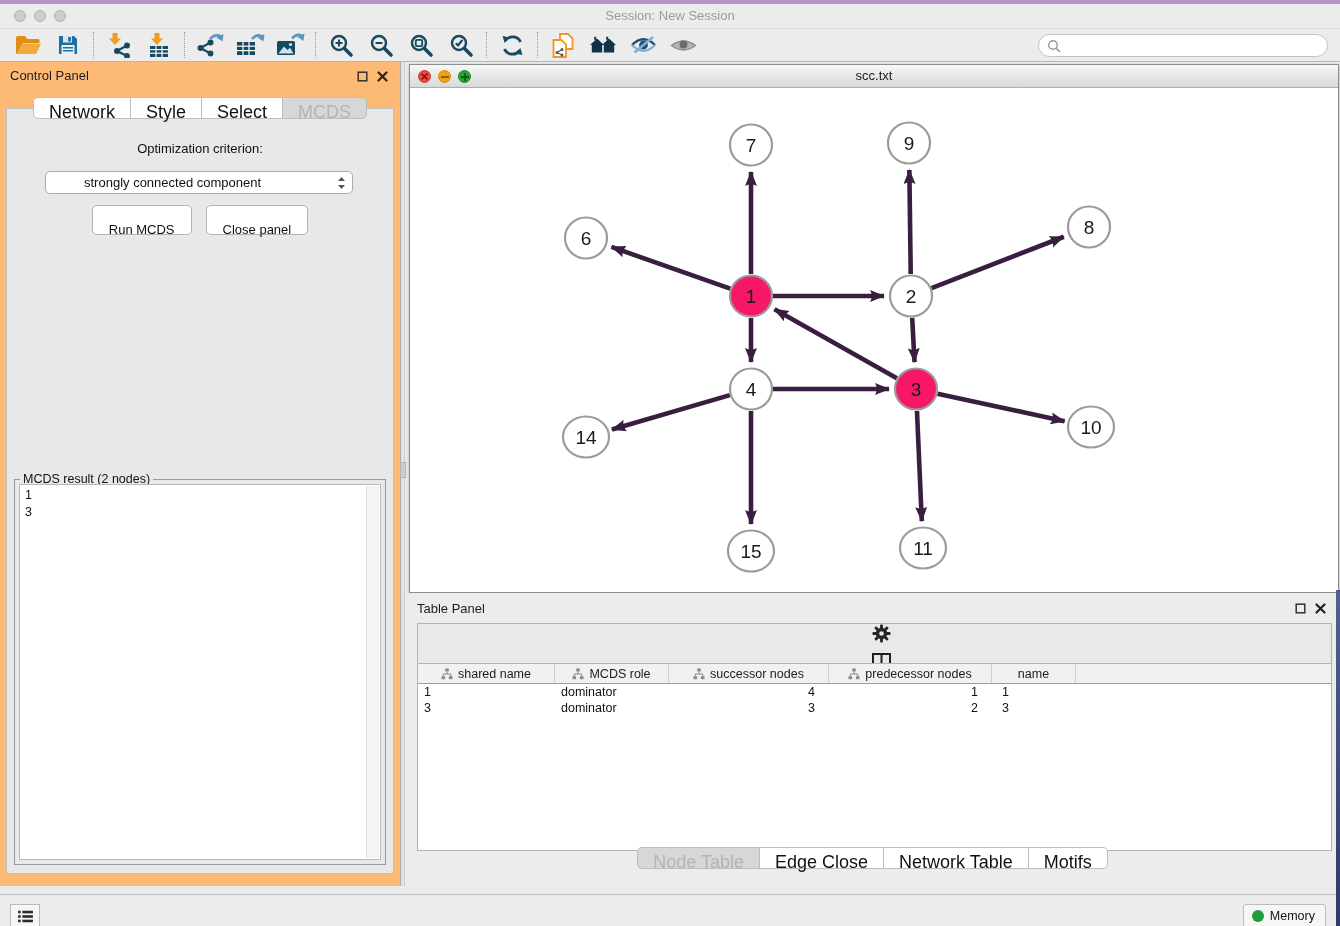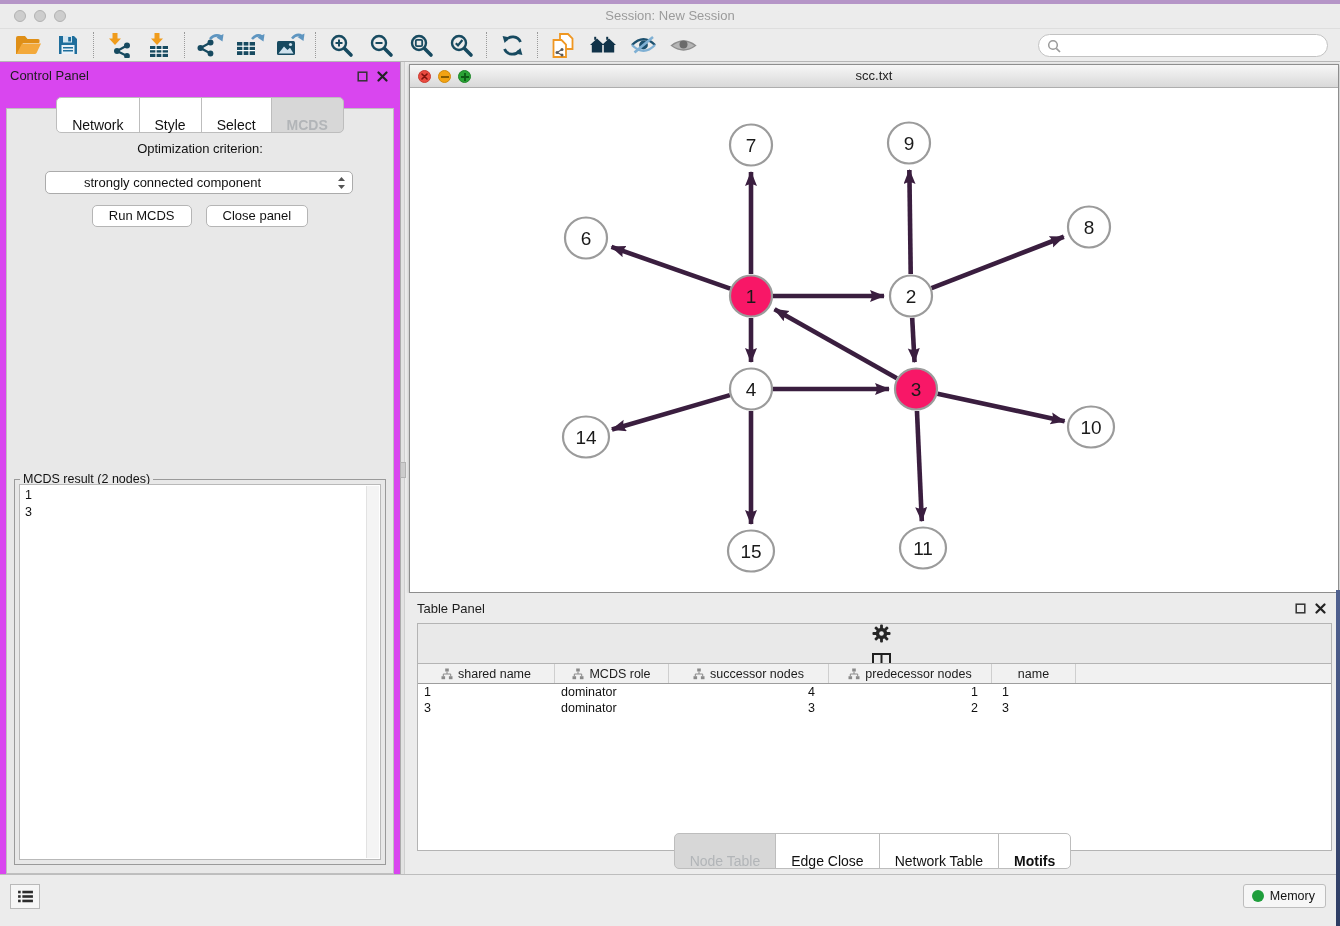--- a/index.html
+++ b/index.html
@@ -20,39 +20,39 @@
     border-top:1px solid #dedede; border-bottom:1px solid #b6b6b6;
     display:flex; align-items:center; padding-left:8px;
   }
   .tbtn { width:40px; height:30px; display:flex; align-items:center; justify-content:center; }
   .tsep { border-left:1px dotted #9a9a9a; height:26px; margin:0 5px; }
   .search-wrap { position:absolute; right:12px; top:5px; width:290px; height:23px;
     background:#fff; border:1px solid #c2c2c2; border-radius:12px; display:flex; align-items:center; padding-left:8px; }
   .search-wrap input { border:none; outline:none; flex:1; height:19px; font-size:12px; background:transparent; }
 
   
-  .control-panel { position:absolute; left:0; top:62px; width:400px; bottom:40px; background:#d946ef; }
+  .control-panel { position:absolute; left:0; top:62px; width:400px; bottom:40px; background:#fdba74; }
   .panel-head { position:absolute; top:6px; left:10px; right:10px; height:20px; font-size:13px; color:#1d1d1d; }
   .panel-head .pico { position:absolute; top:2px; }
   .cp-tabs { position:absolute; top:35px; left:0; width:100%; display:flex; justify-content:center; z-index:2; }
   .tabset { display:inline-flex; }
-  .tab { height:22px; line-height:20px; padding:17px 15px; font-size:14px; background:#fff;
+  .tab { height:22px; line-height:20px; padding:4px 15px; font-size:18px; background:#fff;
          border:1px solid #bdbdbd; margin-left:-1px; color:#111; }
   .tab:first-child { border-radius:5px 0 0 5px; margin-left:0; }
-  .tab:last-child { border-radius:0 5px 5px 0;font-weight:bold; }
+  .tab:last-child { border-radius:0 5px 5px 0; }
   .tab.sel { background:#d7d7d7; color:#b2b5b8; }
   .cp-content { position:absolute; top:46px; left:6px; right:6px; bottom:12px;
     border:1px solid #bfbfbf; background:#e8e8e8; }
   .opt-label { margin-top:32px; text-align:center; font-size:13px; color:#111; }
   .dropdown { position:absolute; left:38px; right:40px; top:62px; height:23px; background:#fff;
     border:1px solid #ababab; border-radius:5px; display:flex; align-items:center;
     padding:0 6px 0 10px; font-size:13px; color:#111; }
   .dropdown .dd-text { flex:1;margin-left:28px; }
   .btn-row { position:absolute; top:96px; left:0; width:100%; display:flex; justify-content:center; gap:14px; }
-  .mac-btn { height:22px; padding:0 16px; background:#fff; border:1px solid #b5b5b5; border-radius:5px;
+  .mac-btn { height:22px; padding:14px 16px; background:#fff; border:1px solid #b5b5b5; border-radius:5px;
     font-size:13px; color:#111; line-height:20px; }
   .result-box { position:absolute; left:7px; right:7px; top:370px; bottom:8px;
     border:1px solid #9a9a9a; background:#e8e8e8; }
   .result-legend { position:absolute; top:-8px; left:5px; background:#e8e8e8; padding:0 3px;
     font-size:12.5px; color:#111; }
   .result-text { position:absolute; inset:4px; background:#fff; border:1px solid #b9b9b9;
     font-size:12.5px; line-height:17px; padding:2px 5px; color:#111; }
   .result-scroll { position:absolute; top:1px; bottom:1px; right:1px; width:13px; background:#f4f4f4; border-left:1px solid #e2e2e2; }
 
   .v-splitter { position:absolute; left:400px; top:62px; width:5px; bottom:40px;
@@ -89,21 +89,21 @@
   .thead { display:flex; height:20px; background:#f1f1f1; border-bottom:1px solid #9e9e9e; }
   .th { display:flex; align-items:center; justify-content:center; gap:5px;
     font-size:12.5px; color:#1c1c1c; border-right:1px solid #cfcfcf; }
   .trow { display:flex; height:16px; font-size:12.5px; color:#111; align-items:center; }
   .td { padding:0 6px; }
   .c0 { width:137px; } .c1 { width:114px; } .c2 { width:160px; } .c3 { width:163px; } .c4 { width:84px; border-right:1px solid #cfcfcf; }
   .num-r { text-align:right; padding-right:14px; }
   .tp-tabs { position:absolute; bottom:17px; left:0; width:100%; display:flex; justify-content:center; }
 
   
-  .status-bar { position:absolute; left:0; right:0; bottom:0; height:52px; background:#ececec; border-top:1px solid #bdbdbd;padding-left:26px; }
+  .status-bar { position:absolute; left:0; right:0; bottom:0; height:32px; background:#ececec; border-top:1px solid #bdbdbd;padding-left:26px; }
   .console-btn { position:absolute; left:10px; top:9px; width:30px; height:25px; background:#f6f6f6;
     border:1px solid #b9b9b9; display:flex; align-items:center; justify-content:center; }
   .memory-btn { position:absolute; right:14px; top:9px; height:24px; padding:0 10px 0 8px; background:#f6f6f6;
     border:1px solid #bdbdbd; border-radius:3px; display:flex; align-items:center; gap:6px; font-size:12.5px; color:#111; }
   .memory-dot { width:12px; height:12px; border-radius:50%; background:#1f9e3c; }
 </style>
 </head>
 <body>
 
 <div class="top-accent"></div>

